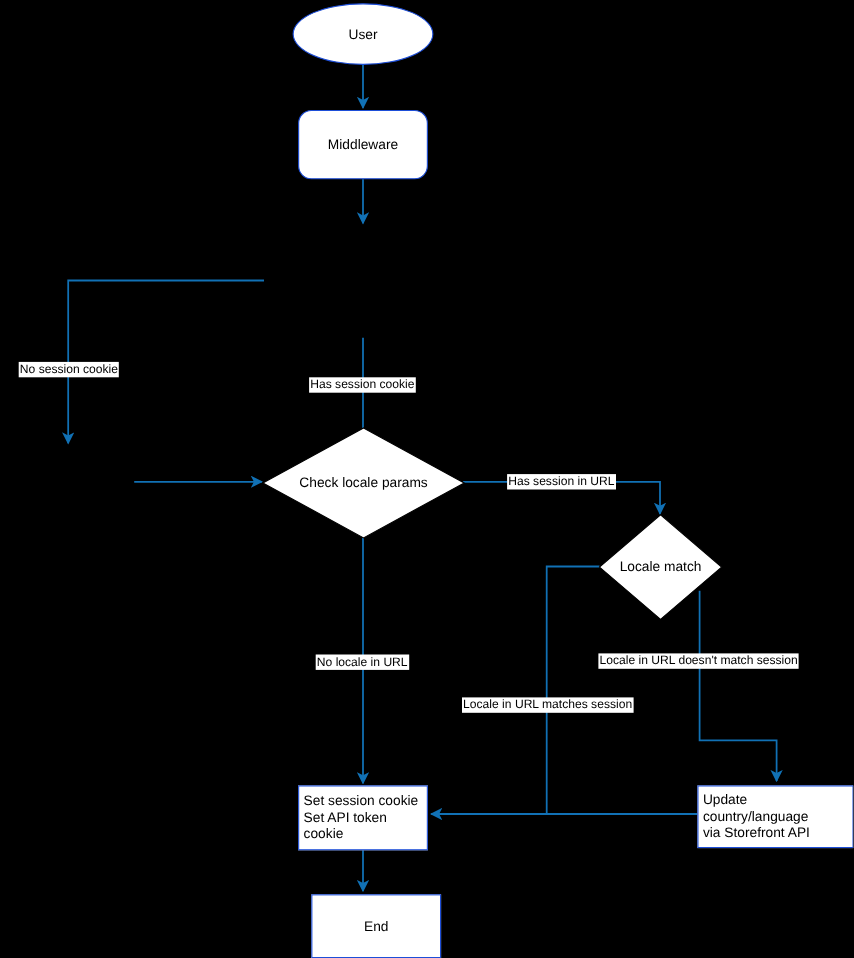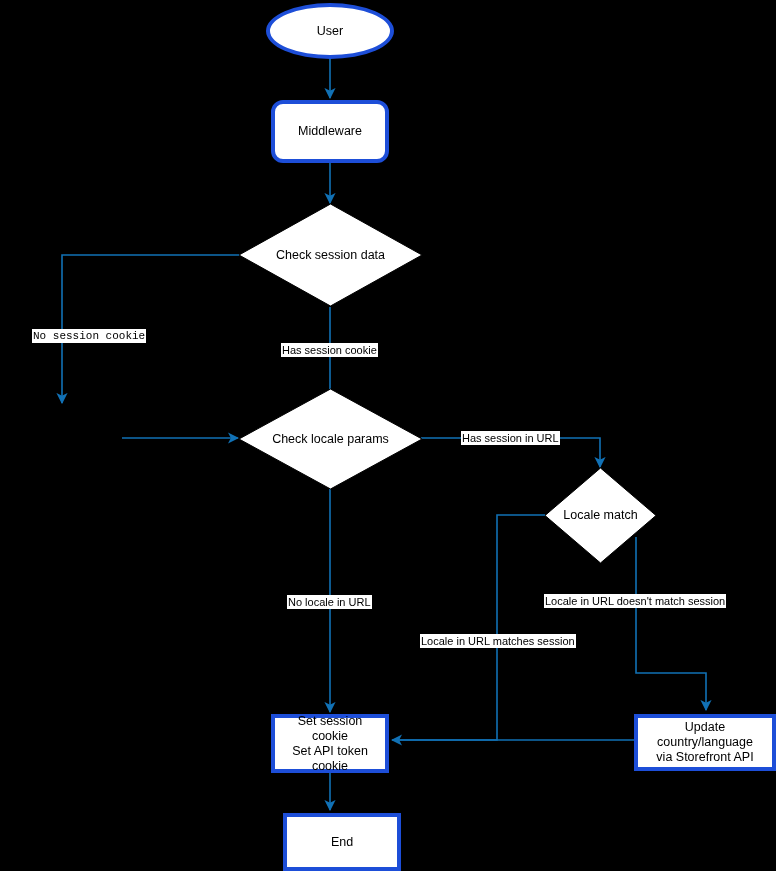--- a/index.html
+++ b/index.html
@@ -21,28 +21,28 @@
     position: absolute;
     left: 0;
     top: 0;
     width: 776px;
     height: 871px;
   }
   .node {
     position: absolute;
     box-sizing: border-box;
     background: #ffffff;
-    border: 4px solid #1d4ed8;
+    border: 1px solid #1d4ed8;
     color: #000000;
     font-size: 12.5px;
     line-height: 15px;
     display: flex;
     align-items: center;
     justify-content: center;
-    text-align: center;
+    text-align: left;
     z-index: 3;
   }
   .node.rounded { border-radius: 12px; }
   .node.ellipse { border-radius: 50%; }
   .node-label { display: block; white-space: pre-line; padding: 0 4px; }
   .diamond-wrap {
     position: absolute;
     z-index: 3;
   }
   .diamond-wrap svg { display: block; }
@@ -108,26 +108,20 @@
   </svg>
 
   <div class="node ellipse" style="left:266px; top:3px; width:128px; height:56px;">
     <span class="node-label">User</span>
   </div>
 
   <div class="node rounded" style="left:271px; top:100px; width:118px; height:63px;">
     <span class="node-label">Middleware</span>
   </div>
 
-  <div class="diamond-wrap" style="left:238px; top:203px; width:185px; height:104px;">
-    <svg width="185" height="104" viewBox="0 0 185 104" xmlns="http://www.w3.org/2000/svg">
-      <polygon points="92.5,1 184,52 92.5,103 1,52" fill="#ffffff" stroke="#000000" stroke-width="1"></polygon>
-    </svg>
-    <div class="diamond-text">Check session data</div>
-  </div>
 
 
   <div class="diamond-wrap" style="left:238px; top:388px; width:185px; height:102px;">
     <svg width="185" height="102" viewBox="0 0 185 102" xmlns="http://www.w3.org/2000/svg">
       <polygon points="92.5,1 184,51 92.5,101 1,51" fill="#ffffff" stroke="#000000" stroke-width="1"></polygon>
     </svg>
     <div class="diamond-text">Check locale params</div>
   </div>
 
   <div class="diamond-wrap" style="left:544px; top:467px; width:113px; height:97px;">
@@ -144,21 +138,21 @@
 
   <div class="node" style="left:634px; top:714px; width:142px; height:57px;">
     <span class="node-label">Update country/language
 via Storefront API</span>
   </div>
 
   <div class="node" style="left:283px; top:813px; width:118px; height:58px;">
     <span class="node-label">End</span>
   </div>
 
-  <div class="edge-label" style="left:32px; top:329px;font-family:Liberation Mono, monospace;">No session cookie</div>
+  <div class="edge-label" style="left:17px; top:329px;">No session cookie</div>
 
   <div class="edge-label" style="left:281px; top:343px;">Has session cookie</div>
 
   <div class="edge-label" style="left:461px; top:431px;">Has session in URL</div>
 
   <div class="edge-label" style="left:287px; top:595px;">No locale in URL</div>
 
   <div class="edge-label" style="left:420px; top:634px;">Locale in URL matches session</div>
 
   <div class="edge-label" style="left:544px; top:594px;">Locale in URL doesn't match session</div>

